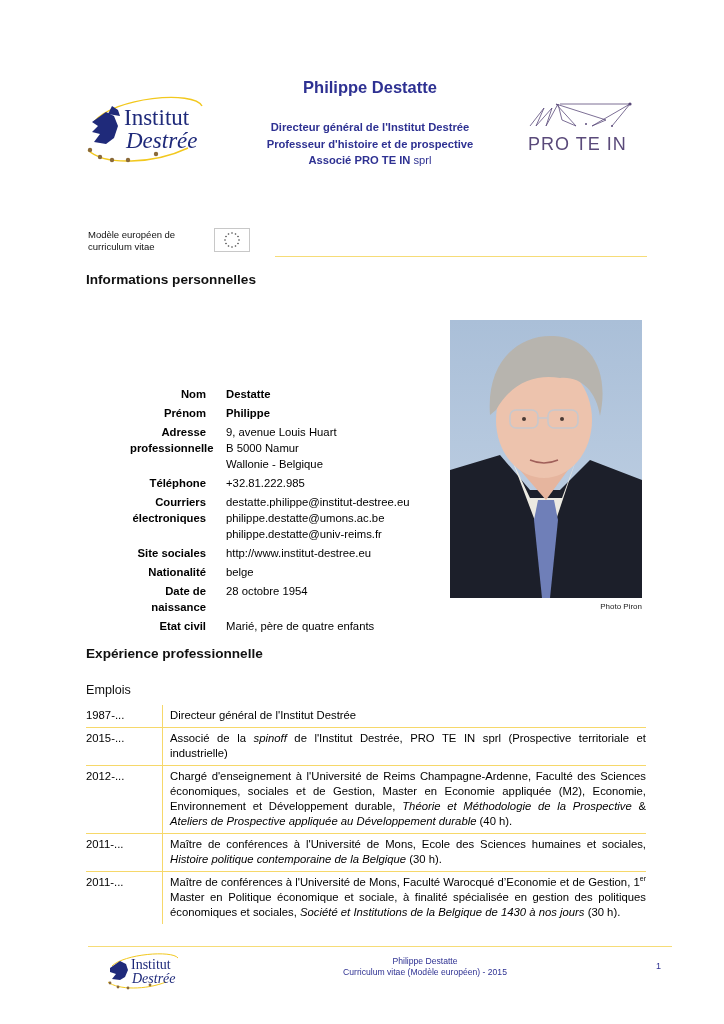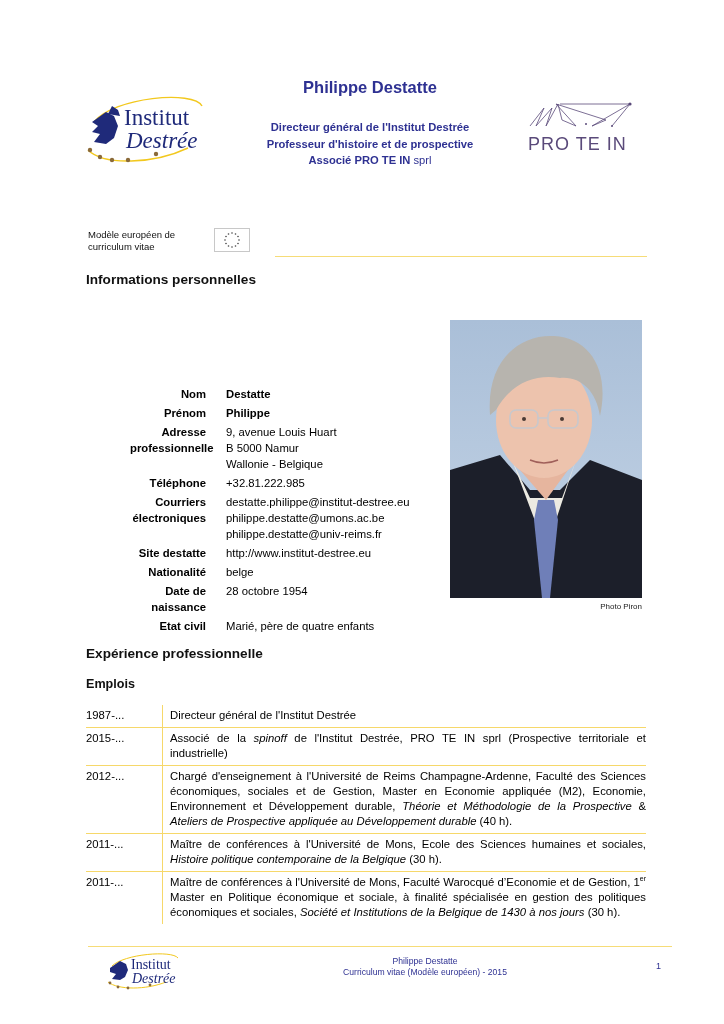--- a/index.html
+++ b/index.html
@@ -14,21 +14,21 @@
     .hdr-name { left: 250px; top: 78px; width: 240px; text-align: center; font-size: 16.5px; font-weight: bold; color: #2e3192; }
     .hdr-titles { left: 240px; top: 119px; width: 260px; text-align: center; font-size: 11.2px; font-weight: bold; color: #2e3192; line-height: 16.5px; }
     .hdr-titles .normal { font-weight: normal; }
 
     
     .euro-label { left: 88px; top: 229px; width: 112px; text-align: left; font-size: 9.5px; line-height: 12px; color: #111; }
     .euro-flag { left: 214px; top: 228px; width: 36px; height: 24px; border: 1px solid #c8c8c8; background: #fff; }
     .gold-rule { height: 1px; background: #f6dc78; }
 
     .section-title { font-size: 13.6px; font-weight: bold; color: #111; }
-    .sub-title { font-size: 12.6px; font-weight: bold; color: #111; }
+    .sub-title { font-size: 12.6px; font-weight: normal; color: #111; margin-top: 6px; }
 
     
     .pi-table { left: 130px; top: 338px; width: 300px; font-size: 11.3px; margin-top: 48px; }
     .pi-row { display: flex; line-height: 16px; margin-bottom: 3px; }
     .pi-label { width: 76px; text-align: right; font-weight: bold; padding-right: 20px; flex: 0 0 96px; }
     .pi-value { flex: 1; }
     .pi-value.bold { font-weight: bold; }
 
     .photo { left: 450px; top: 320px; width: 192px; height: 278px; background: linear-gradient(180deg, #aabfd8 0%, #b9cbe0 60%, #b3c5db 100%); overflow: hidden; }
     .photo-caption { left: 450px; top: 602px; width: 192px; text-align: right; font-size: 8px; color: #222; }
@@ -142,21 +142,21 @@
   </div>
   <div class="pi-row">
     <div class="pi-label">Courriers électroniques</div>
     <div class="pi-value">
       <div>destatte.philippe@institut-destree.eu</div>
       <div>philippe.destatte@umons.ac.be</div>
       <div>philippe.destatte@univ-reims.fr</div>
     </div>
   </div>
   <div class="pi-row">
-    <div class="pi-label">Site destatte</div>
+    <div class="pi-label">Site sociales</div>
     <div class="pi-value">http://www.institut-destree.eu</div>
   </div>
   <div class="pi-row">
     <div class="pi-label">Nationalité</div>
     <div class="pi-value">belge</div>
   </div>
   <div class="pi-row">
     <div class="pi-label">Date de naissance</div>
     <div class="pi-value">28 octobre 1954</div>
   </div>

